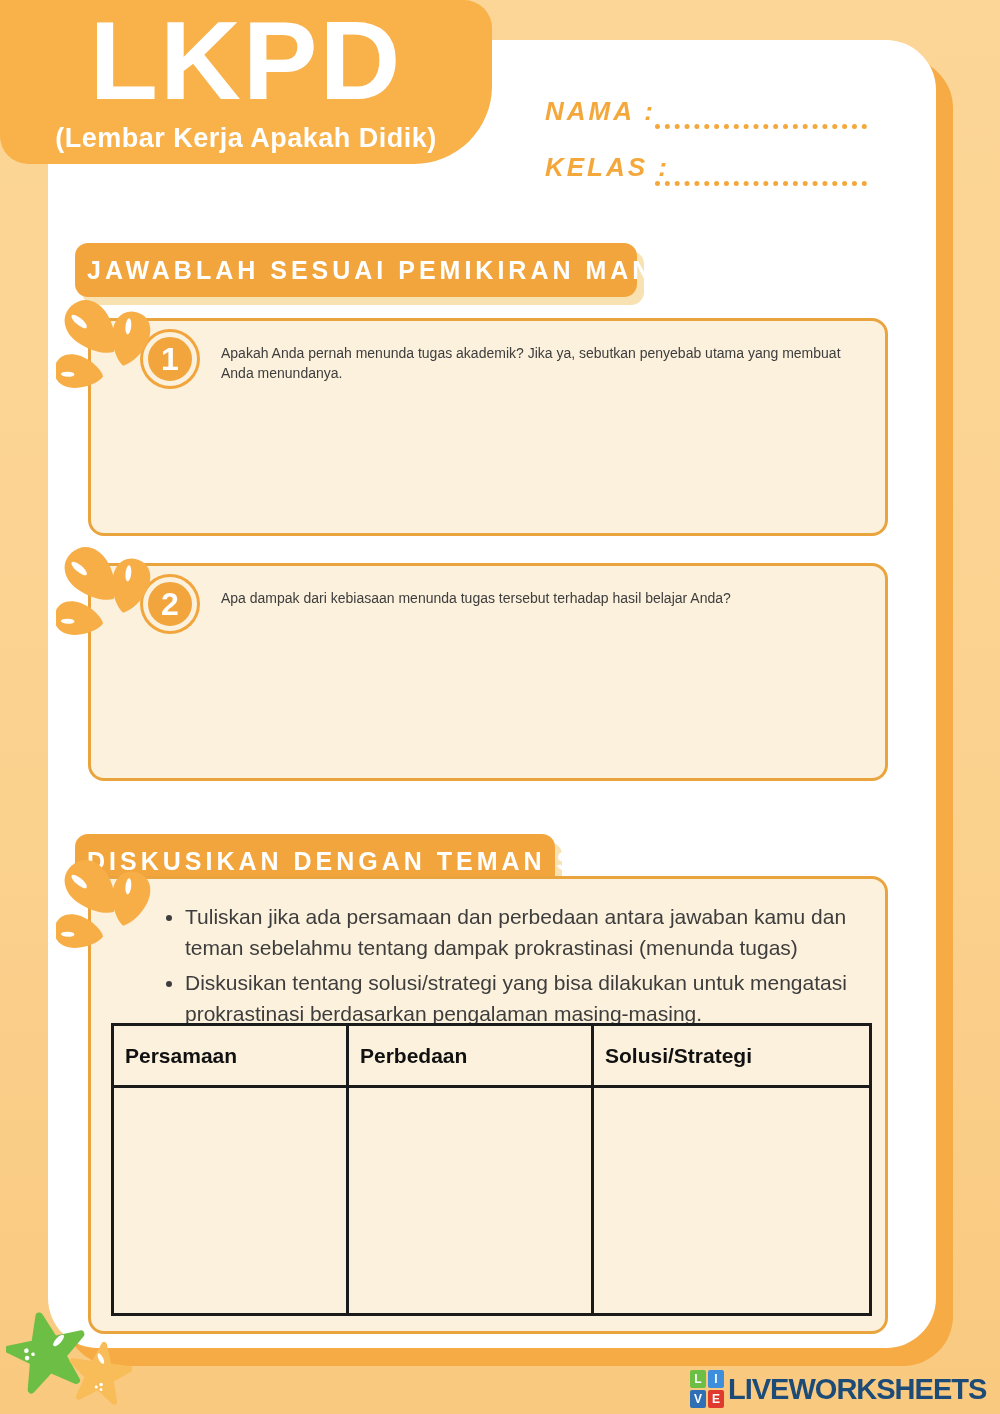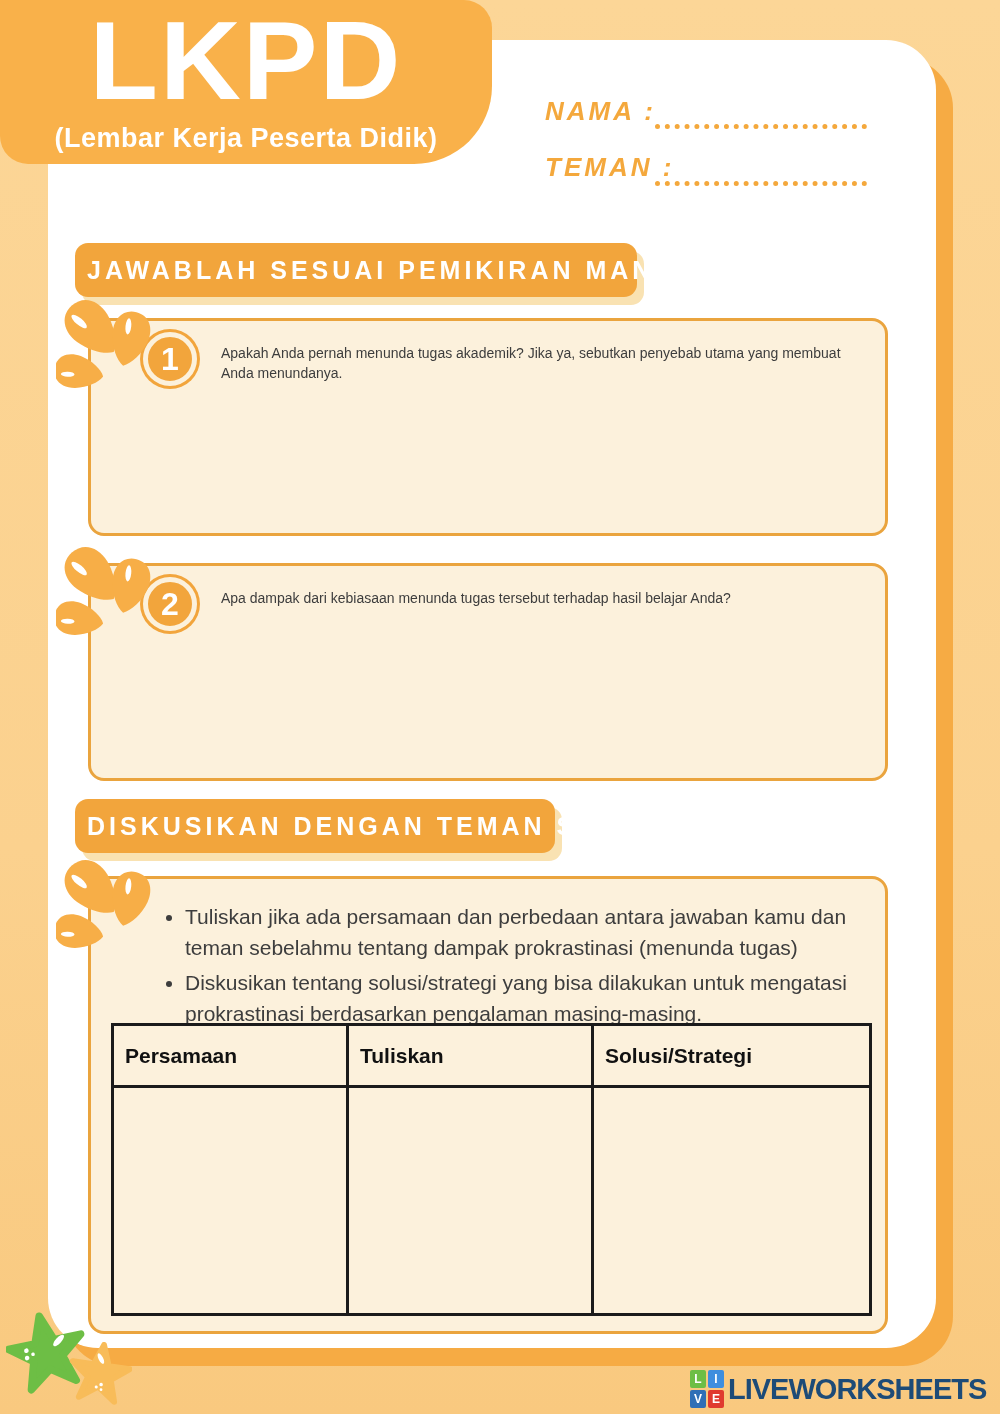--- a/index.html
+++ b/index.html
@@ -105,26 +105,26 @@
 </style>
 </head>
 <body>
 
 <div class="page">
 
   <div class="sheet"></div>
 
   <div class="header-box">
     <div class="header-title">LKPD</div>
-    <div class="header-subtitle">(Lembar Kerja Peserta Didik)</div>
+    <div class="header-subtitle">(Lembar Kerja Apakah Didik)</div>
   </div>
 
   <div class="field-label" style="left:545px; top:96px;">NAMA :</div>
   <div class="dotted-line" style="left:655px; top:124px;"></div>
-  <div class="field-label" style="left:545px; top:152px;">TEMAN :</div>
+  <div class="field-label" style="left:545px; top:152px;">KELAS :</div>
   <div class="dotted-line" style="left:655px; top:181px;"></div>
 
   <div class="banner" style="left:75px; top:243px; width:562px;">JAWABLAH SESUAI PEMIKIRAN MANDIRI</div>
 
   <svg class="claw" style="left:56px; top:296px;" viewBox="0 0 110 112">
     <g fill="#F7AE47">
       <g transform="translate(36,32) rotate(-42) scale(1.08)">
         <path d="M0,-28 C14,-28 22,-16 19,0 C16,14 8,26 0,30 C-8,26 -16,14 -19,0 C-22,-16 -14,-28 0,-28 Z"></path>
         <ellipse cx="-3" cy="-13" rx="3.2" ry="9" fill="#FFFFFF" transform="rotate(-8)"></ellipse>
       </g>
@@ -161,21 +161,21 @@
       </g>
     </g>
   </svg>
 
   <div class="cream-box" style="top:563px; height:218px;">
     <div class="q-badge">2</div>
     <div class="q-text">Apa dampak dari kebiasaan menunda tugas tersebut terhadap hasil belajar Anda?</div>
     <div class="answer-area"></div>
   </div>
 
-  <div class="banner" style="left:75px; top:799px; width:480px;">DISKUSIKAN DENGAN TEMAN SEBELAHMU</div>
+  <div class="banner" style="left:75px; top:834px; width:480px;">DISKUSIKAN DENGAN TEMAN SEBELAHMU</div>
 
   <svg class="claw" style="left:56px; top:856px;" viewBox="0 0 110 112">
     <g fill="#F7AE47">
       <g transform="translate(36,32) rotate(-42) scale(1.08)">
         <path d="M0,-28 C14,-28 22,-16 19,0 C16,14 8,26 0,30 C-8,26 -16,14 -19,0 C-22,-16 -14,-28 0,-28 Z"></path>
         <ellipse cx="-3" cy="-13" rx="3.2" ry="9" fill="#FFFFFF" transform="rotate(-8)"></ellipse>
       </g>
       <g transform="translate(74,42) rotate(14) scale(0.95)">
         <path d="M0,-28 C14,-28 22,-16 19,0 C16,14 8,26 0,30 C-8,26 -16,14 -19,0 C-22,-16 -14,-28 0,-28 Z"></path>
         <ellipse cx="-3" cy="-12" rx="3" ry="8.5" fill="#FFFFFF" transform="rotate(-8)"></ellipse>
@@ -194,21 +194,21 @@
     </ul>
     <table class="disc-table">
       <colgroup>
           <col class="col-1">
           <col class="col-2">
           <col class="col-3">
         </colgroup>
       <tbody>
           <tr>
         <th>Persamaan</th>
-        <th>Tuliskan</th>
+        <th>Perbedaan</th>
         <th>Solusi/Strategi</th>
       </tr>
       <tr>
         <td></td>
         <td></td>
         <td></td>
       </tr>
     </tbody>
       </table>
   </div>

